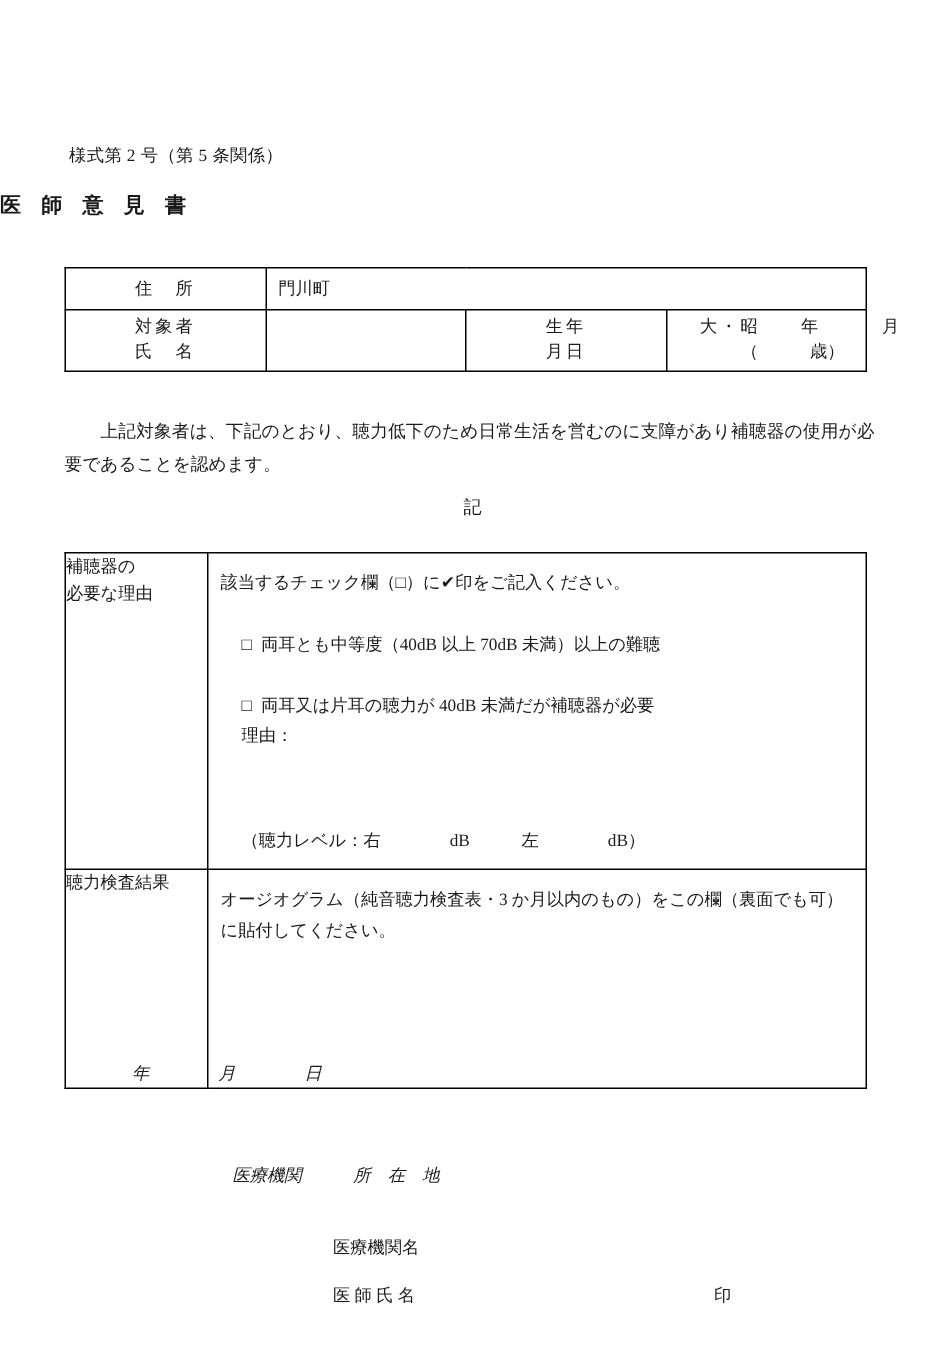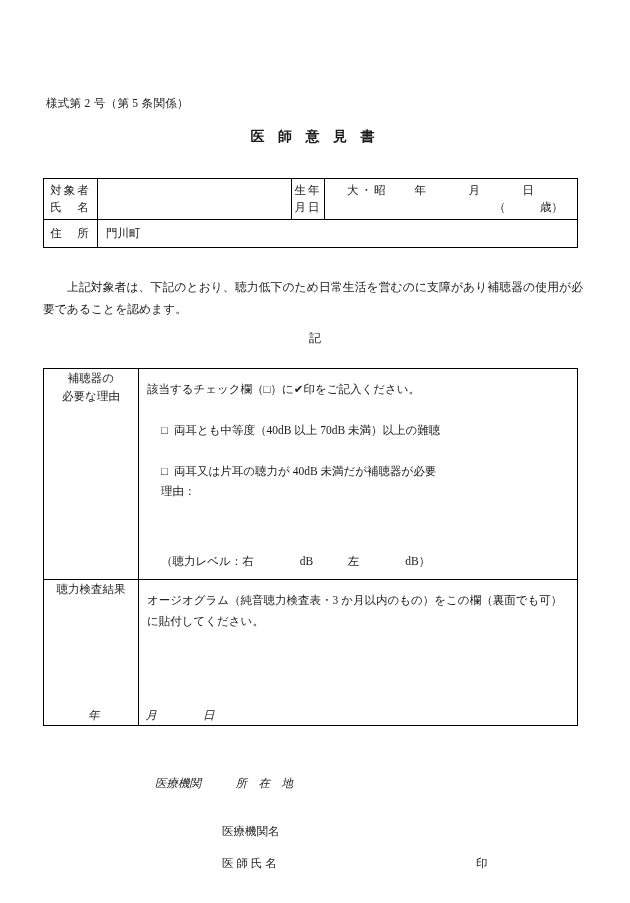--- a/index.html
+++ b/index.html
@@ -30,21 +30,20 @@
     top: 60px;
     font-size: 11.5px;
     letter-spacing: 0.3px;
     white-space: nowrap;
   }
   .doc-title {
     position: absolute;
     left: 0;
     right: 0;
     top: 92px;
-    text-align: center;
     font-size: 14px;
     font-weight: bold;
     letter-spacing: 5px;
   }
   .doc-subtitle {
     position: absolute;
     left: 0;
     right: 0;
     top: 116px;
     text-align: center;
@@ -113,21 +112,20 @@
     font-size: 11.5px;
   }
   .main-table td {
     border: 1px solid #000;
     padding: 0;
     vertical-align: top;
   }
   .row-lbl {
     width: 94px;
     vertical-align: middle;
-    text-align: center;
     line-height: 18px;
     font-size: 11.5px;
   }
   .row-lbl span { display: block; white-space: nowrap; }
   .reason-cell { height: 200px; padding: 10px 0 0 8px !important; position: relative; }
   .audio-cell { height: 135px; padding: 10px 0 0 8px !important; }
 
   .ins-line { line-height: 20px; }
   .chk-item { margin-top: 21px; line-height: 20px; padding-left: 14px; white-space: nowrap; }
   .chk-box { margin-right: 6px; }
@@ -185,37 +183,37 @@
 
 <div class="page">
 
   <div class="form-no">様式第 2 号（第 5 条関係）</div>
 
   <div class="doc-title">医 師 意 見 書</div>
 
   <table class="top-table">
     <tbody>
         <tr>
+      <td class="addr-lbl">住　所</td>
+      <td class="addr-val" colspan="3">門川町</td>
+    </tr>
+    <tr>
       <td class="lbl-cell" rowspan="1">
         <span class="lbl-line">対象者</span>
         <span class="lbl-line">氏　名</span>
       </td>
       <td class="name-blank"></td>
       <td class="dob-lbl">
         <span class="lbl-line">生年</span>
         <span class="lbl-line">月日</span>
       </td>
       <td class="dob-val">
         <span class="dob-row1 sp2">大・昭　　年　　　月　　　日</span>
         <span class="dob-row2">（　　　歳）</span>
       </td>
-    </tr>
-    <tr>
-      <td class="addr-lbl">住　所</td>
-      <td class="addr-val" colspan="3">門川町</td>
     </tr>
   </tbody>
     </table>
 
   <div class="statement">上記対象者は、下記のとおり、聴力低下のため日常生活を営むのに支障があり補聴器の使用が必要であることを認めます。</div>
 
   <div class="ki-mark">記</div>
 
   <table class="main-table">
     <tbody>

